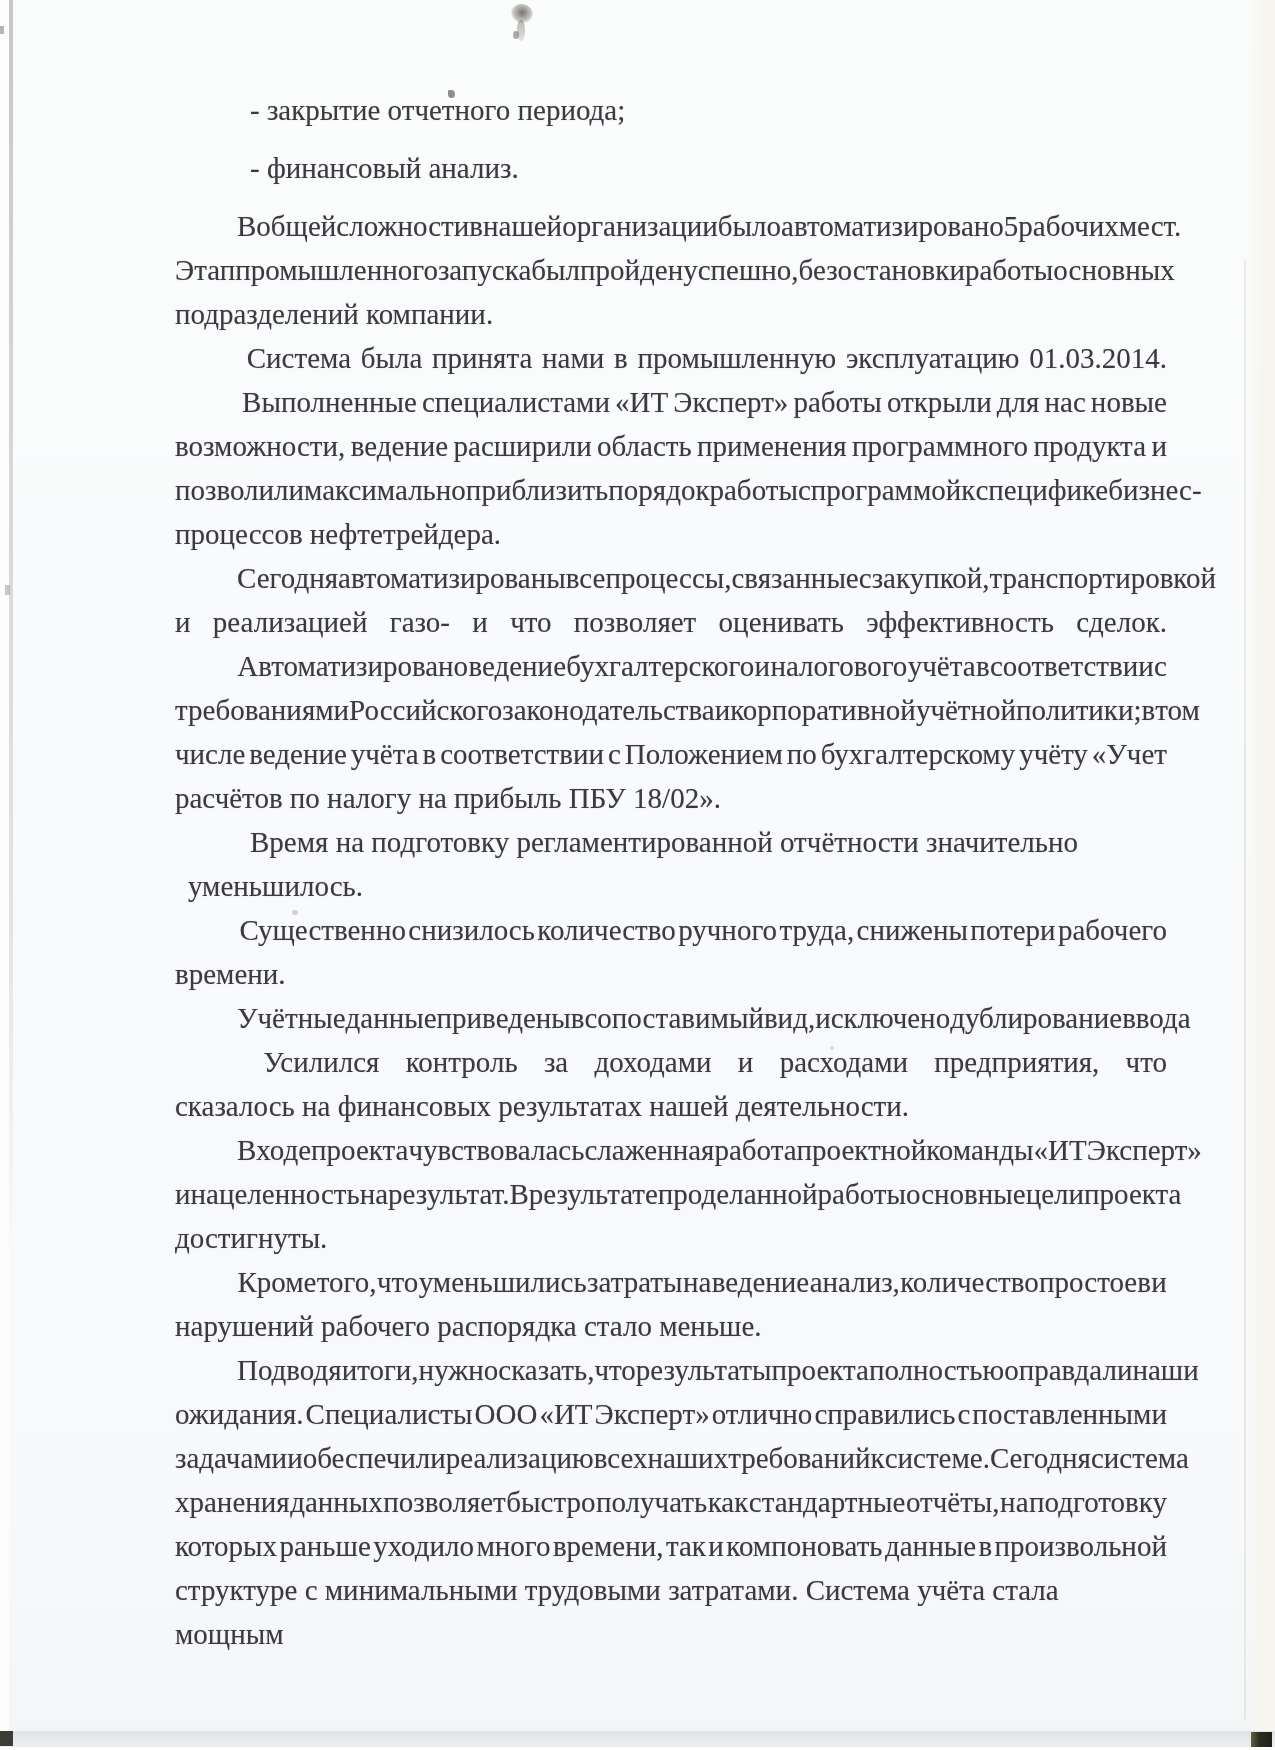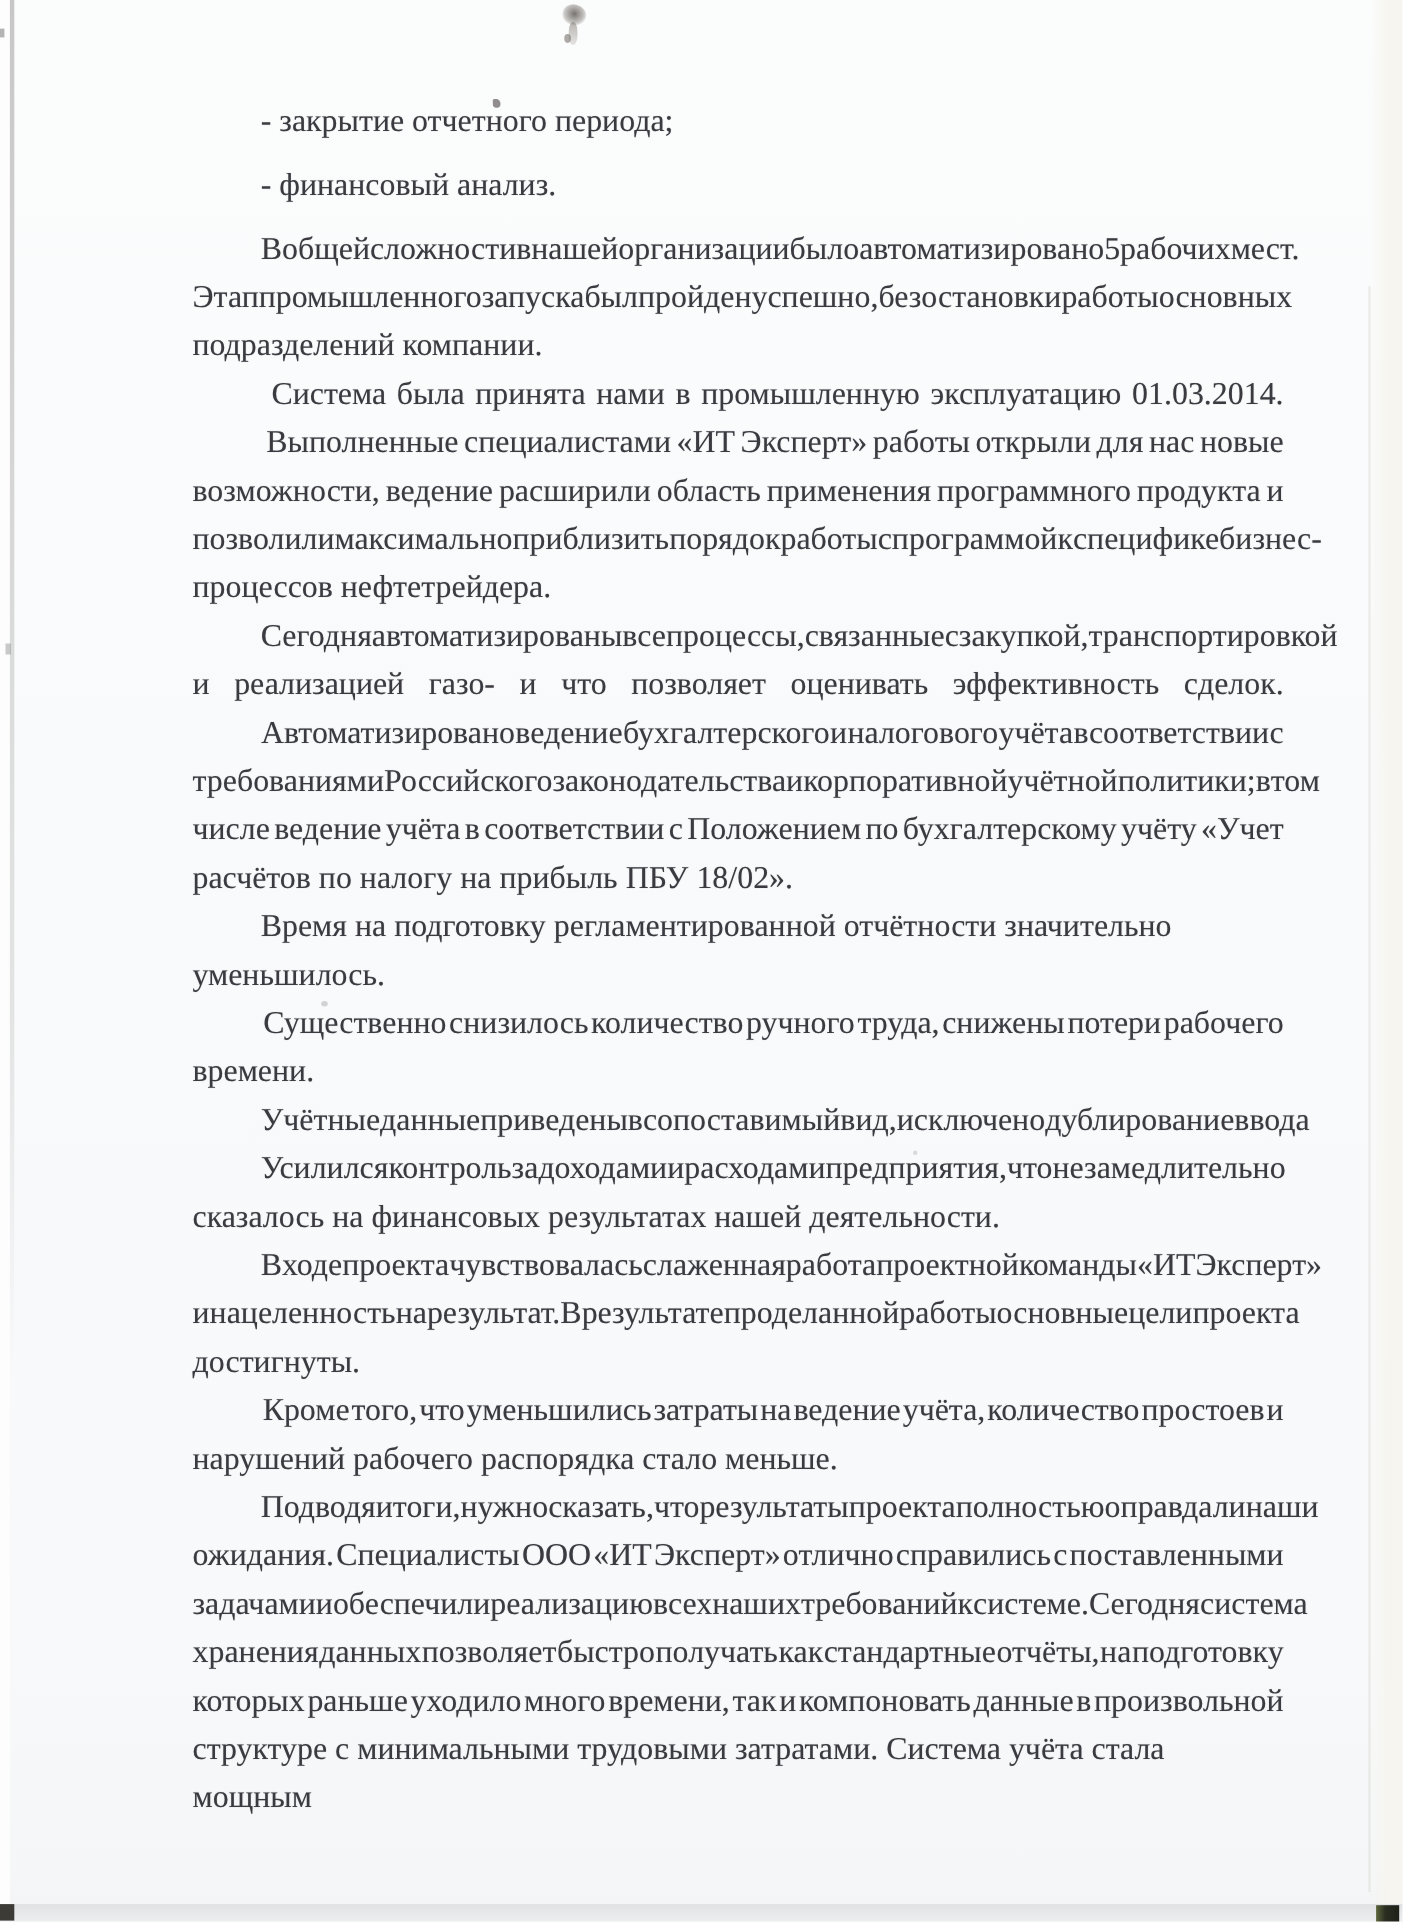--- a/index.html
+++ b/index.html
@@ -41,21 +41,21 @@
   .speck-5{position:absolute;left:830px;top:1046px;width:4px;height:4px;border-radius:50%;background:rgba(160,156,160,.35);}
   
   .doc{
     position:absolute;left:175px;top:88px;width:992px;
     font-size:29px;line-height:44px;color:#3b3a40;
     text-shadow:0 0 1px rgba(58,56,66,.35);
   }
   .para{margin:0;}
   .para.bullet{margin-bottom:14px;}
   .line{min-height:44px;}
-  .line.indent{text-indent:62px;}
+  .line.indent{text-indent:62px;margin-left:13px;}
   .line.just{display:flex;justify-content:space-between;}
   .line.just span{white-space:pre;}
   .spacer{display:inline-block;width:62px;flex:0 0 62px;}
   .u{text-underline-offset:4px;text-decoration-thickness:2px;}
 </style>
 </head>
 <body>
 
 <div class="page">
   <div class="edge-left-white"></div>
@@ -256,21 +256,20 @@
         <div class="line just">
           <span class="spacer"></span>
           <span>Усилился</span>
           <span>контроль</span>
           <span>за</span>
           <span>доходами</span>
           <span>и</span>
           <span>расходами</span>
           <span>предприятия,</span>
           <span>что</span>
-          <span>незамедлительно</span>
         </div>
         <div class="line">сказалось на финансовых результатах нашей деятельности.</div>
       </div>
       <div class="para body">
         <div class="line just">
           <span class="spacer"></span>
           <span>В</span>
           <span>ходе</span>
           <span>проекта</span>
           <span>чувствовалась</span>
@@ -299,21 +298,21 @@
       <div class="para body">
         <div class="line just">
           <span class="spacer"></span>
           <span>Кроме</span>
           <span>того,</span>
           <span>что</span>
           <span>уменьшились</span>
           <span>затраты</span>
           <span>на</span>
           <span>ведение</span>
-          <span>учёта,</span>
+          <span>анализ,</span>
           <span>количество</span>
           <span>простоев</span>
           <span>и</span>
         </div>
         <div class="line">нарушений рабочего распорядка стало меньше.</div>
       </div>
       <div class="para body">
         <div class="line just">
           <span class="spacer"></span>
           <span>Подводя</span>

